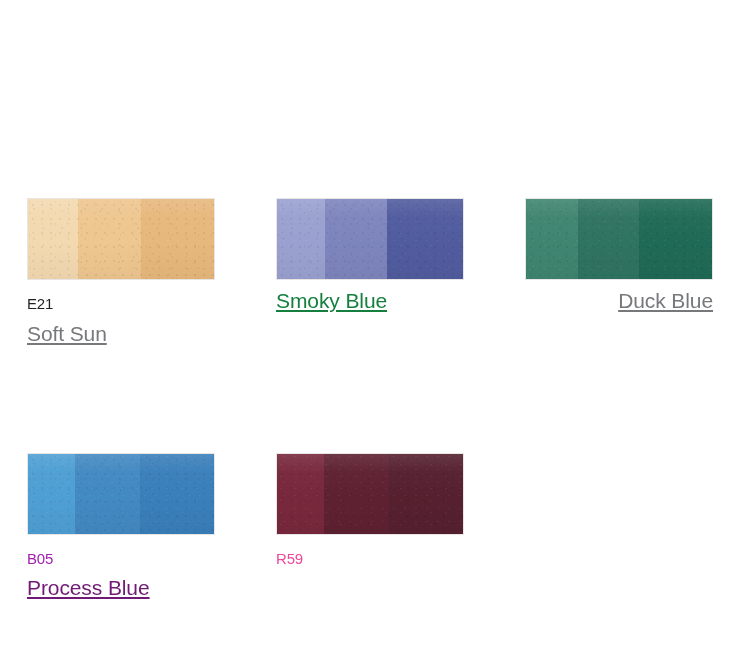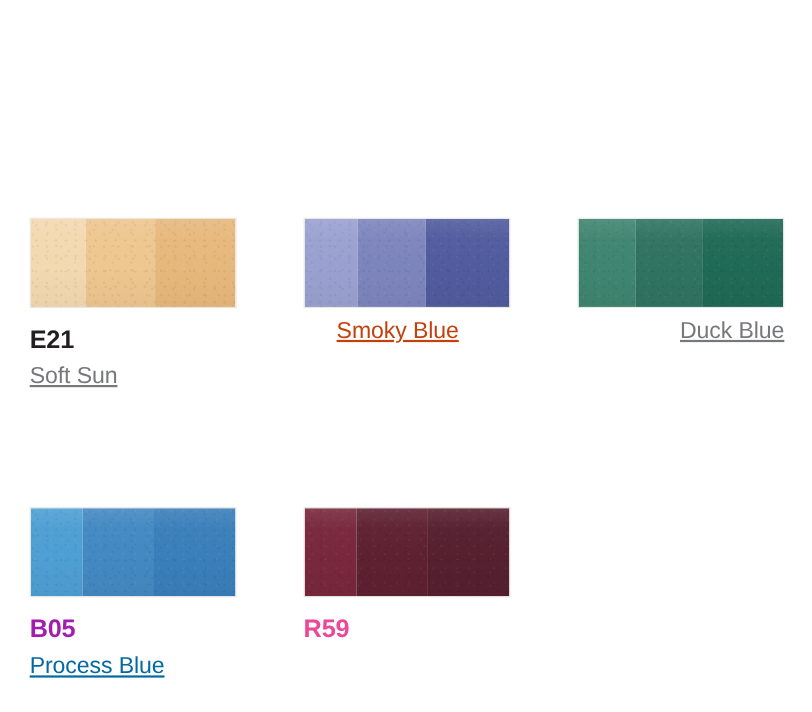--- a/index.html
+++ b/index.html
@@ -79,22 +79,22 @@
     pointer-events: none;
     background: linear-gradient(to bottom,
       rgba(255,255,255,0.10) 0%,
       rgba(255,255,255,0.02) 22%,
       rgba(0,0,0,0.00) 55%,
       rgba(0,0,0,0.035) 100%);
   }
 
   .swatch-code {
     margin-top: 16px;
-    font-size: 23px;
-    font-weight: bold;
+    font-size: 15px;
+    font-weight: normal;
     color: #231f20;
     letter-spacing: -0.2px;
     line-height: 1.1;
   }
   .swatch-name {
     margin-top: 9px;
     font-size: 21px;
     font-weight: normal;
     color: #77787b;
     letter-spacing: -0.1px;
@@ -123,21 +123,21 @@
       <div class="swatch-cell">
         <div class="swatch-chip" style="border-color: rgb(232, 230, 228);">
           <div class="swatch-bands">
             <div class="band" style="width: 26%; background: rgb(154, 161, 208);"></div>
             <div class="band" style="width: 33%; background: rgb(125, 133, 189);"></div>
             <div class="band" style="width: 41%; background: rgb(81, 92, 159);"></div>
           </div>
           <div class="swatch-grain"></div>
           <div class="swatch-sheen"></div>
         </div>
-        <div class="swatch-name" style="color: #c2410c; margin-left: 30px;">Smoky Blue</div>
+        <div class="swatch-name" style="color: #15803d;">Smoky Blue</div>
       </div>
       <div class="swatch-cell">
         <div class="swatch-chip" style="border-color: rgb(232, 230, 228);">
           <div class="swatch-bands">
             <div class="band" style="width: 28%; background: rgb(63, 133, 112);"></div>
             <div class="band" style="width: 33%; background: rgb(47, 116, 96);"></div>
             <div class="band" style="width: 39%; background: rgb(31, 106, 86);"></div>
           </div>
           <div class="swatch-grain"></div>
           <div class="swatch-sheen"></div>
@@ -150,21 +150,21 @@
         <div class="swatch-chip" style="border-color: rgb(232, 230, 228);">
           <div class="swatch-bands">
             <div class="band" style="width: 25%; background: rgb(78, 159, 212);"></div>
             <div class="band" style="width: 35%; background: rgb(67, 137, 194);"></div>
             <div class="band" style="width: 40%; background: rgb(58, 127, 186);"></div>
           </div>
           <div class="swatch-grain"></div>
           <div class="swatch-sheen"></div>
         </div>
         <div class="swatch-code" style="color: #a21caf;">B05</div>
-        <div class="swatch-name" style="color: #0369a1;">Process Blue</div>
+        <div class="swatch-name" style="color: #701a75;">Process Blue</div>
       </div>
       <div class="swatch-cell">
         <div class="swatch-chip" style="border-color: rgb(232, 230, 228);">
           <div class="swatch-bands">
             <div class="band" style="width: 25%; background: rgb(120, 40, 60);"></div>
             <div class="band" style="width: 35%; background: rgb(94, 33, 49);"></div>
             <div class="band" style="width: 40%; background: rgb(86, 32, 47);"></div>
           </div>
           <div class="swatch-grain"></div>
           <div class="swatch-sheen"></div>

